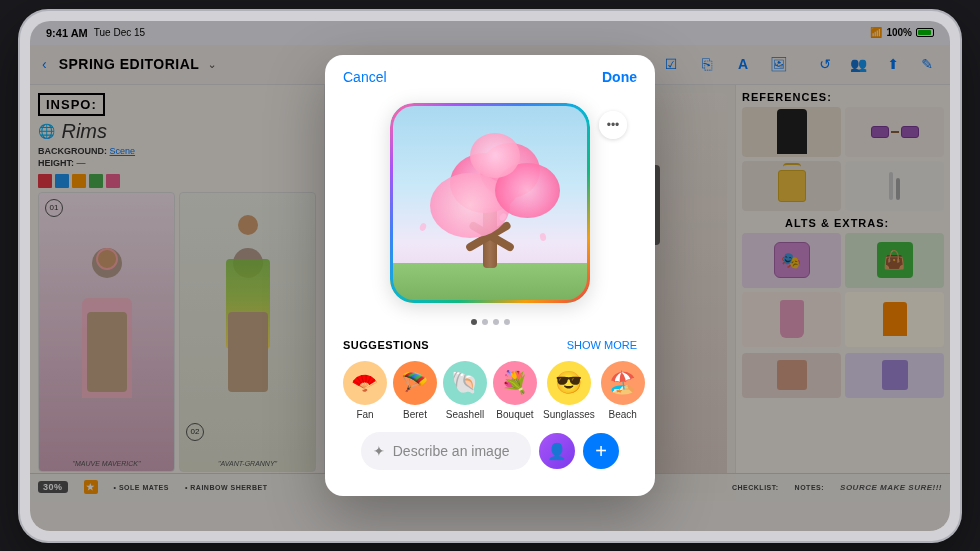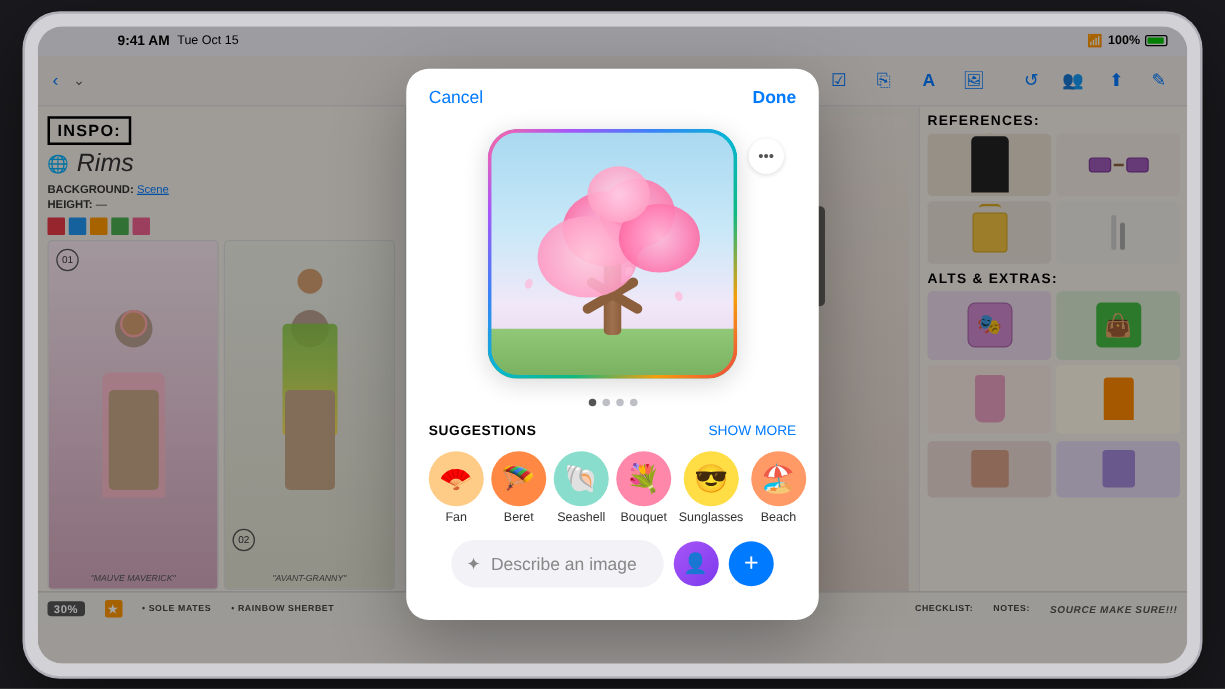--- a/index.html
+++ b/index.html
@@ -646,37 +646,38 @@
       border-radius: 1px;
     }
   </style>
 </head>
 <body>
 
 <div class="ipad-frame">
   <div class="ipad-screen">
 
     <div class="status-bar">
-      <div style="display:flex;align-items:center;gap:6px;margin-left:48px;">
+      <div style="display:flex;align-items:center;gap:6px;">
         <span class="status-time">9:41 AM</span>
-        <span class="status-time" style="font-size:10px;font-weight:500;">Tue Oct 15</span>
+        <span class="status-time" style="font-size:10px;font-weight:500;">Tue Dec 15</span>
       </div>
       <div class="status-right">
         <span class="wifi-icon">📶</span>
         <span style="font-size:10px;font-weight:600;">100%</span>
         <div class="battery-body">
           <div class="battery-fill"></div>
         </div>
       </div>
     </div>
 
     <div class="app-area">
 
       <div class="toolbar">
         <span class="toolbar-back">‹</span>
+        <span class="toolbar-title">SPRING EDITORIAL</span>
         <span class="toolbar-chevron">⌄</span>
         <div class="toolbar-spacer"></div>
         <div class="toolbar-dots">
           <div class="toolbar-dot"></div>
           <div class="toolbar-dot"></div>
           <div class="toolbar-dot"></div>
         </div>
         <div class="toolbar-icons">
           <span class="toolbar-icon" style="font-size:14px;">✏️</span>
           <span class="toolbar-icon" style="font-size:14px;">☑</span>
@@ -756,21 +757,21 @@
             </div>
             <div class="ref-item" style="background:#f0ede8;">
 
               <div style="display:flex;gap:3px;align-items:flex-end;">
                 <div style="width:4px;height:28px;background:#ccc;border-radius:2px;"></div>
                 <div style="width:4px;height:22px;background:#aaa;border-radius:2px;"></div>
               </div>
             </div>
           </div>
 
-          <div class="ref-label" style="margin-top:2px;">ALTS &amp; EXTRAS:</div>
+          <div class="ref-label" style="margin-top:2px;margin-left:43px;">ALTS &amp; EXTRAS:</div>
           <div class="ref-grid">
             <div class="ref-item" style="background:#e8d8e8;height:55px;">
 
               <div style="width:36px;height:36px;background:#cc88cc;border-radius:6px;border:1px solid #aa66aa;display:flex;align-items:center;justify-content:center;font-size:16px;">🎭</div>
             </div>
             <div class="ref-item" style="background:#d8e8d0;height:55px;">
 
               <div style="width:36px;height:36px;background:#44bb44;border-radius:4px;display:flex;align-items:center;justify-content:center;font-size:18px;">👜</div>
             </div>
             <div class="ref-item" style="background:#f8e8e0;height:55px;">

